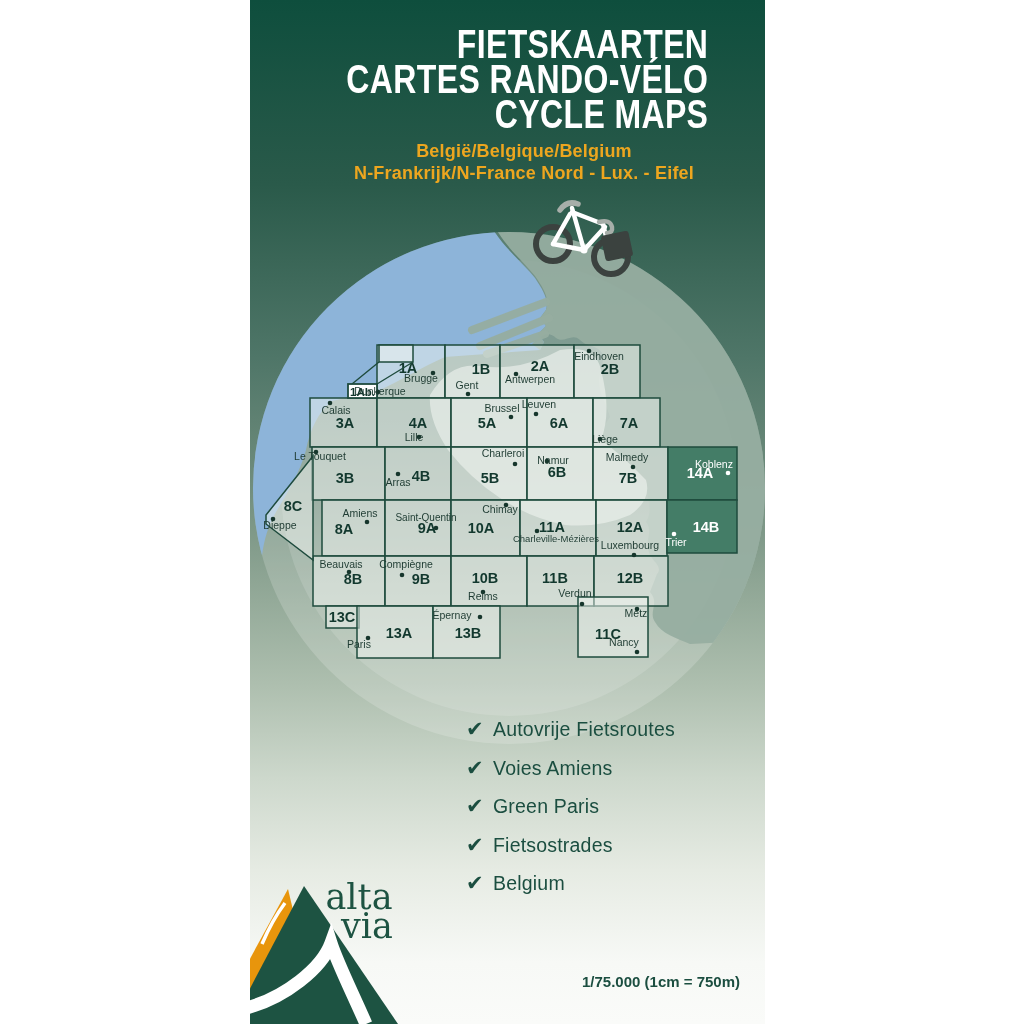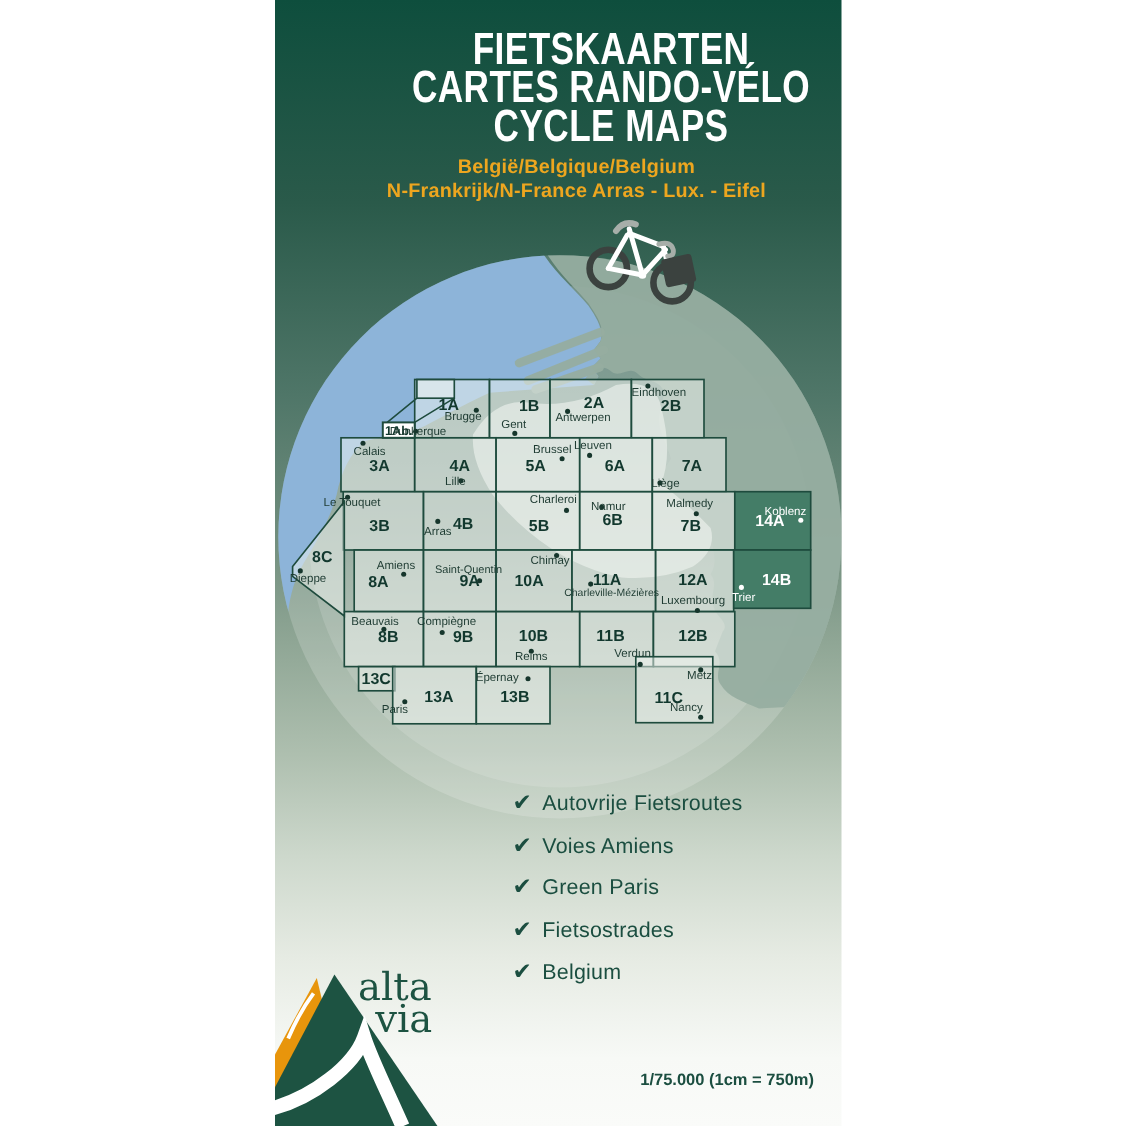--- a/index.html
+++ b/index.html
@@ -1,21 +1,21 @@
 <!DOCTYPE html>
 <html><head>
 <meta charset="utf-8">
 <style>
   html,body{margin:0;padding:0;background:#ffffff;}
   .stage{position:relative;width:1024px;height:1024px;background:#ffffff;overflow:hidden;
          font-family:"Liberation Sans",sans-serif;}
   .card{position:absolute;left:250px;top:0;width:515px;height:1024px;overflow:hidden;
         background:linear-gradient(180deg,#0E4E3D 0%,#2A5A4A 18%,#4F7668 35%,#6F8C7C 47%,
         #8FA695 57%,#AEBFAF 67%,#CDD8CC 76%,#E6EBE3 85%,#F7F9F6 94%,#FAFBF9 100%);}
-  .title-block{position:absolute;left:0;top:27px;width:100%;text-align:center;color:#ffffff;padding-left:48px;}
+  .title-block{position:absolute;left:0;top:27px;width:100%;text-align:right;color:#ffffff;}
   .title-line{display:block;font-weight:700;font-size:41px;line-height:35px;
               transform:scaleX(0.78);transform-origin:50% 50%;white-space:nowrap;letter-spacing:.5px;}
   .subtitle-block{position:absolute;left:0;top:140px;width:100%;text-align:center;color:#EDA61F;}
   .sub-line{display:block;font-weight:700;font-size:18px;line-height:22px;white-space:nowrap;letter-spacing:.2px;padding-left:33px;}
   .mapsvg{position:absolute;left:0;top:0;}
   .tile{fill:rgba(241,246,241,0.50);stroke:#1E4B3D;stroke-width:1.5;}
   .tile.dark{fill:#447D67;stroke:#1E4B3D;}
   .tile-label{font-family:"Liberation Sans",sans-serif;font-weight:700;font-size:14.5px;fill:#12382E;text-anchor:middle;}
   .tile-label.on-dark{fill:#ffffff;}
   .city-label{font-family:"Liberation Sans",sans-serif;font-size:10.5px;fill:#1E3B32;text-anchor:middle;}
@@ -35,21 +35,21 @@
 <div class="stage">
   <div class="card">
 
     <div class="title-block">
       <span class="title-line">FIETSKAARTEN</span>
       <span class="title-line">CARTES RANDO-VÉLO</span>
       <span class="title-line">CYCLE MAPS</span>
     </div>
     <div class="subtitle-block">
       <span class="sub-line">België/Belgique/Belgium</span>
-      <span class="sub-line">N-Frankrijk/N-France Arras - Lux. - Eifel</span>
+      <span class="sub-line">N-Frankrijk/N-France Nord - Lux. - Eifel</span>
     </div>
 
     <svg class="mapsvg" width="515" height="1024" viewBox="250 0 515 1024">
       <defs>
         <clipPath id="circleClip">
             <circle cx="509" cy="488" r="256"></circle>
           </clipPath>
       </defs>
 
       <circle cx="509" cy="488" r="256" fill="rgba(255,255,255,0.18)"></circle>

